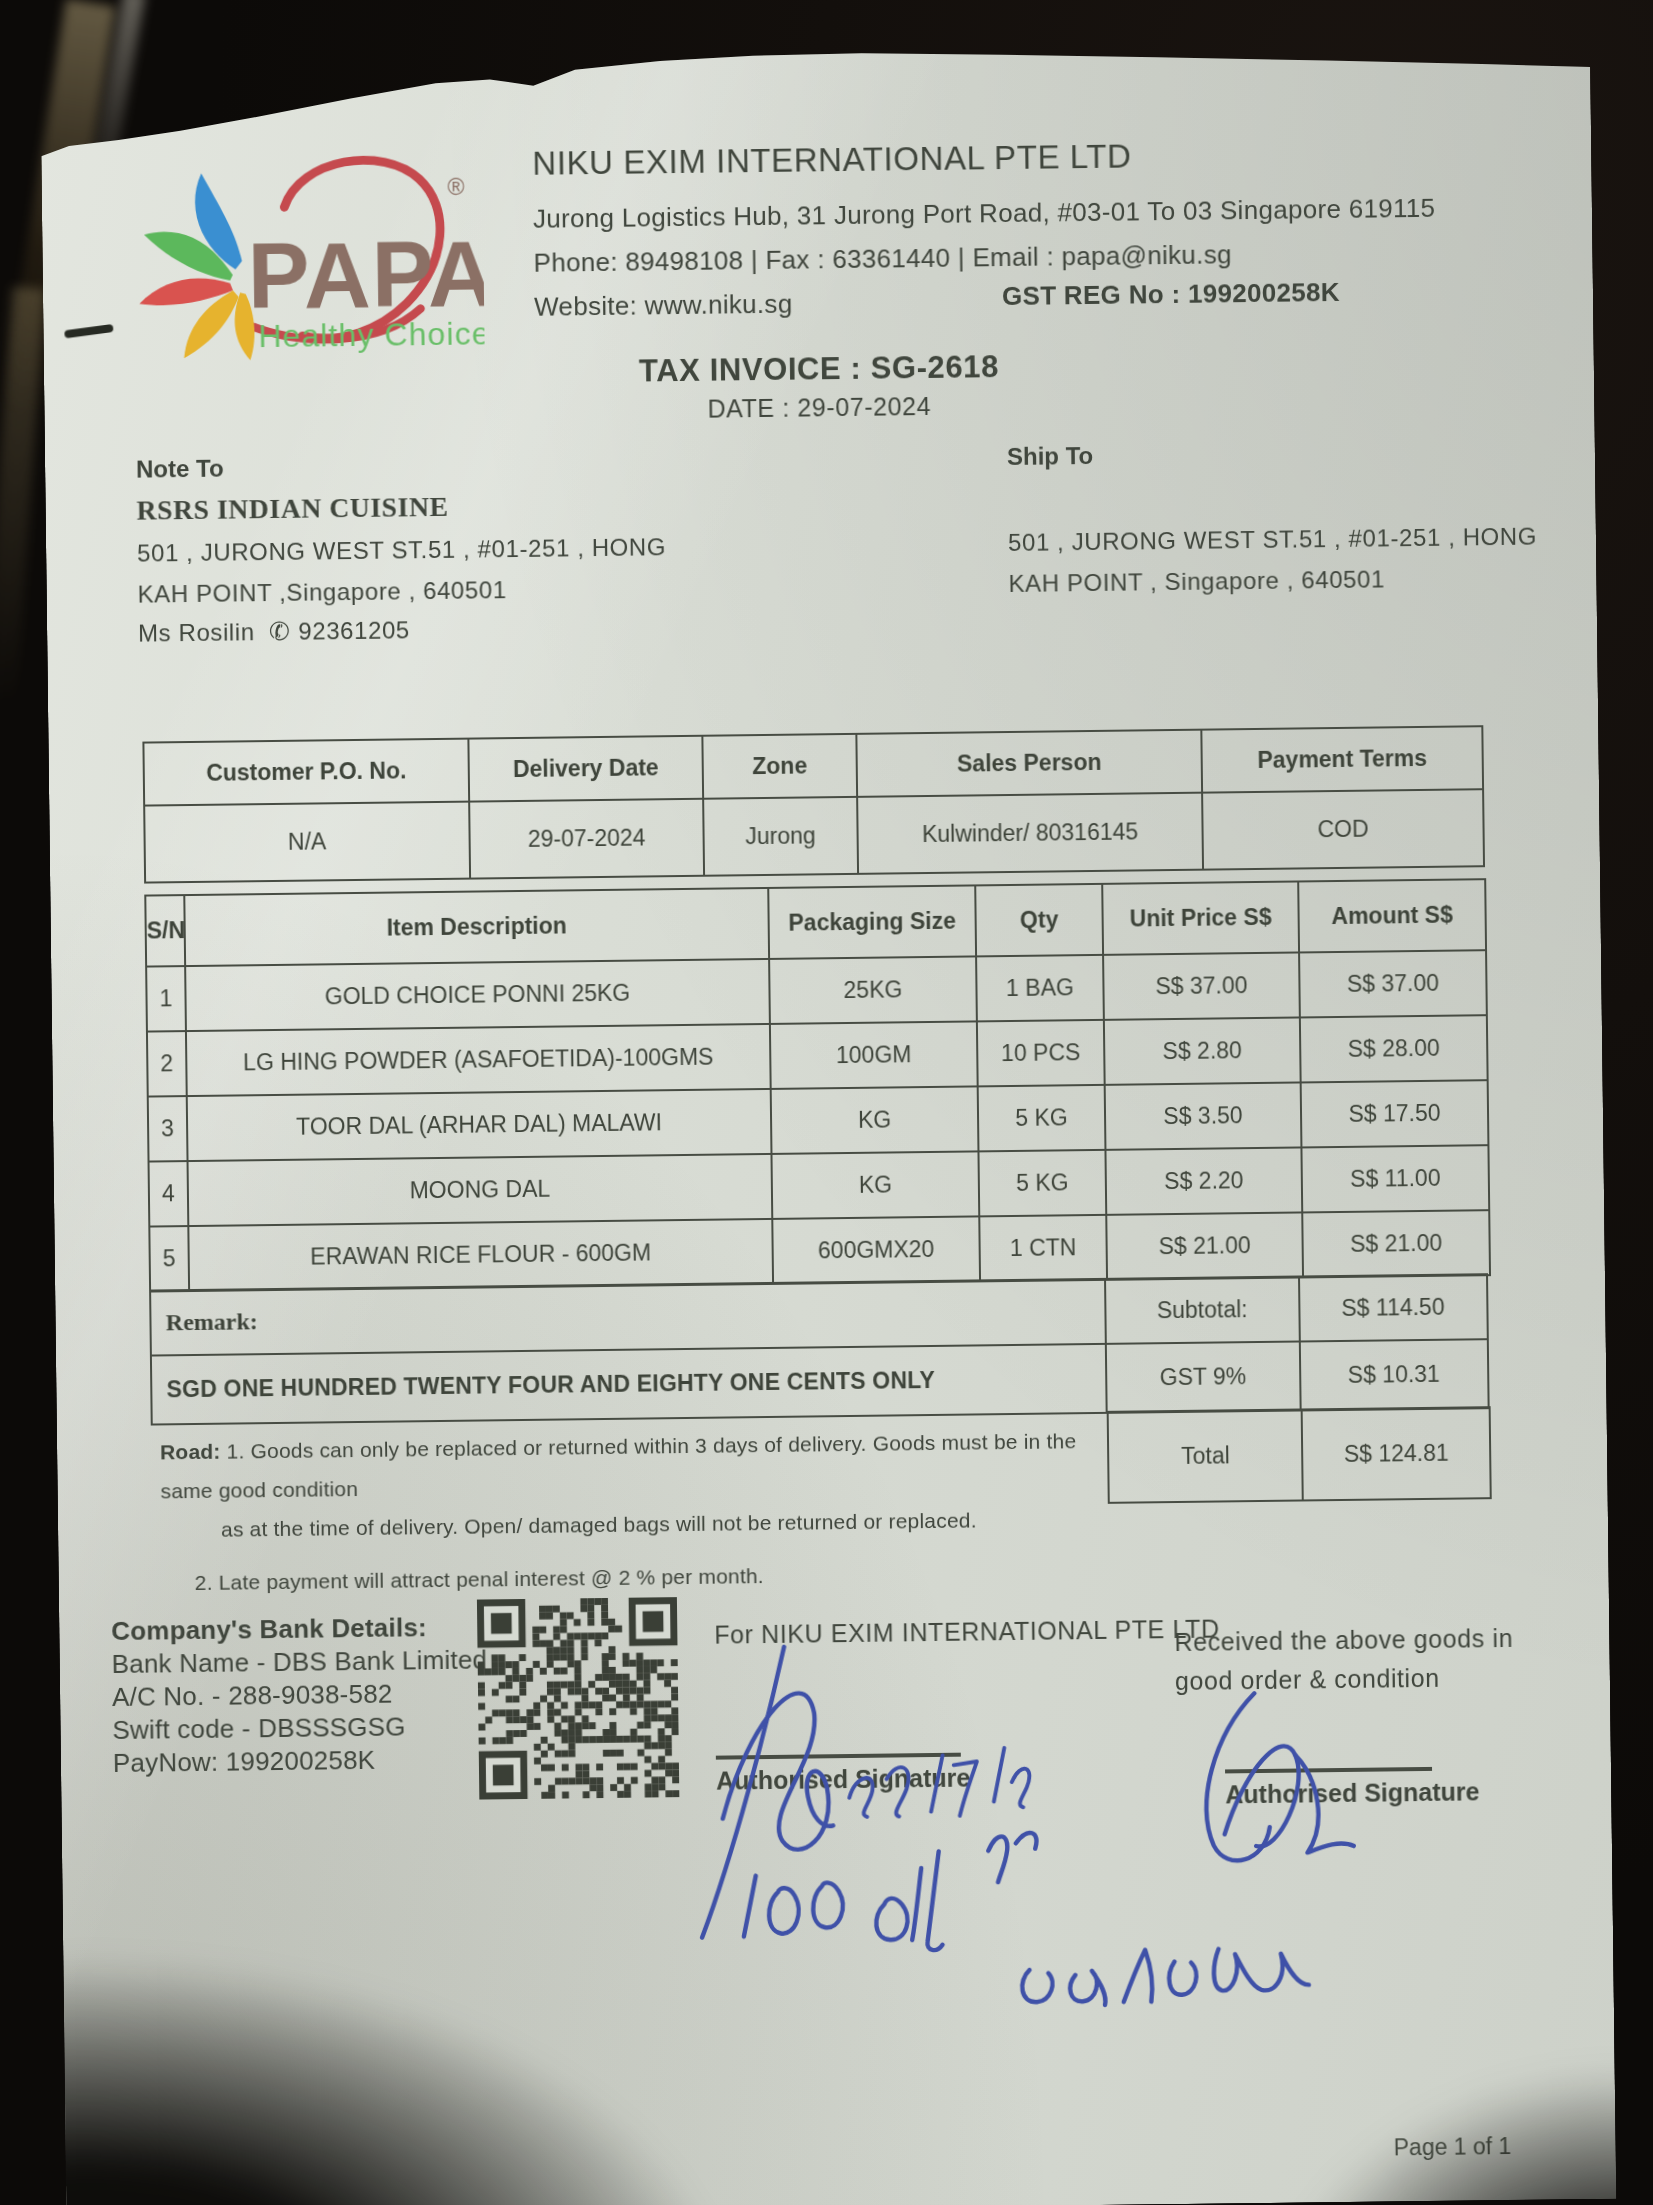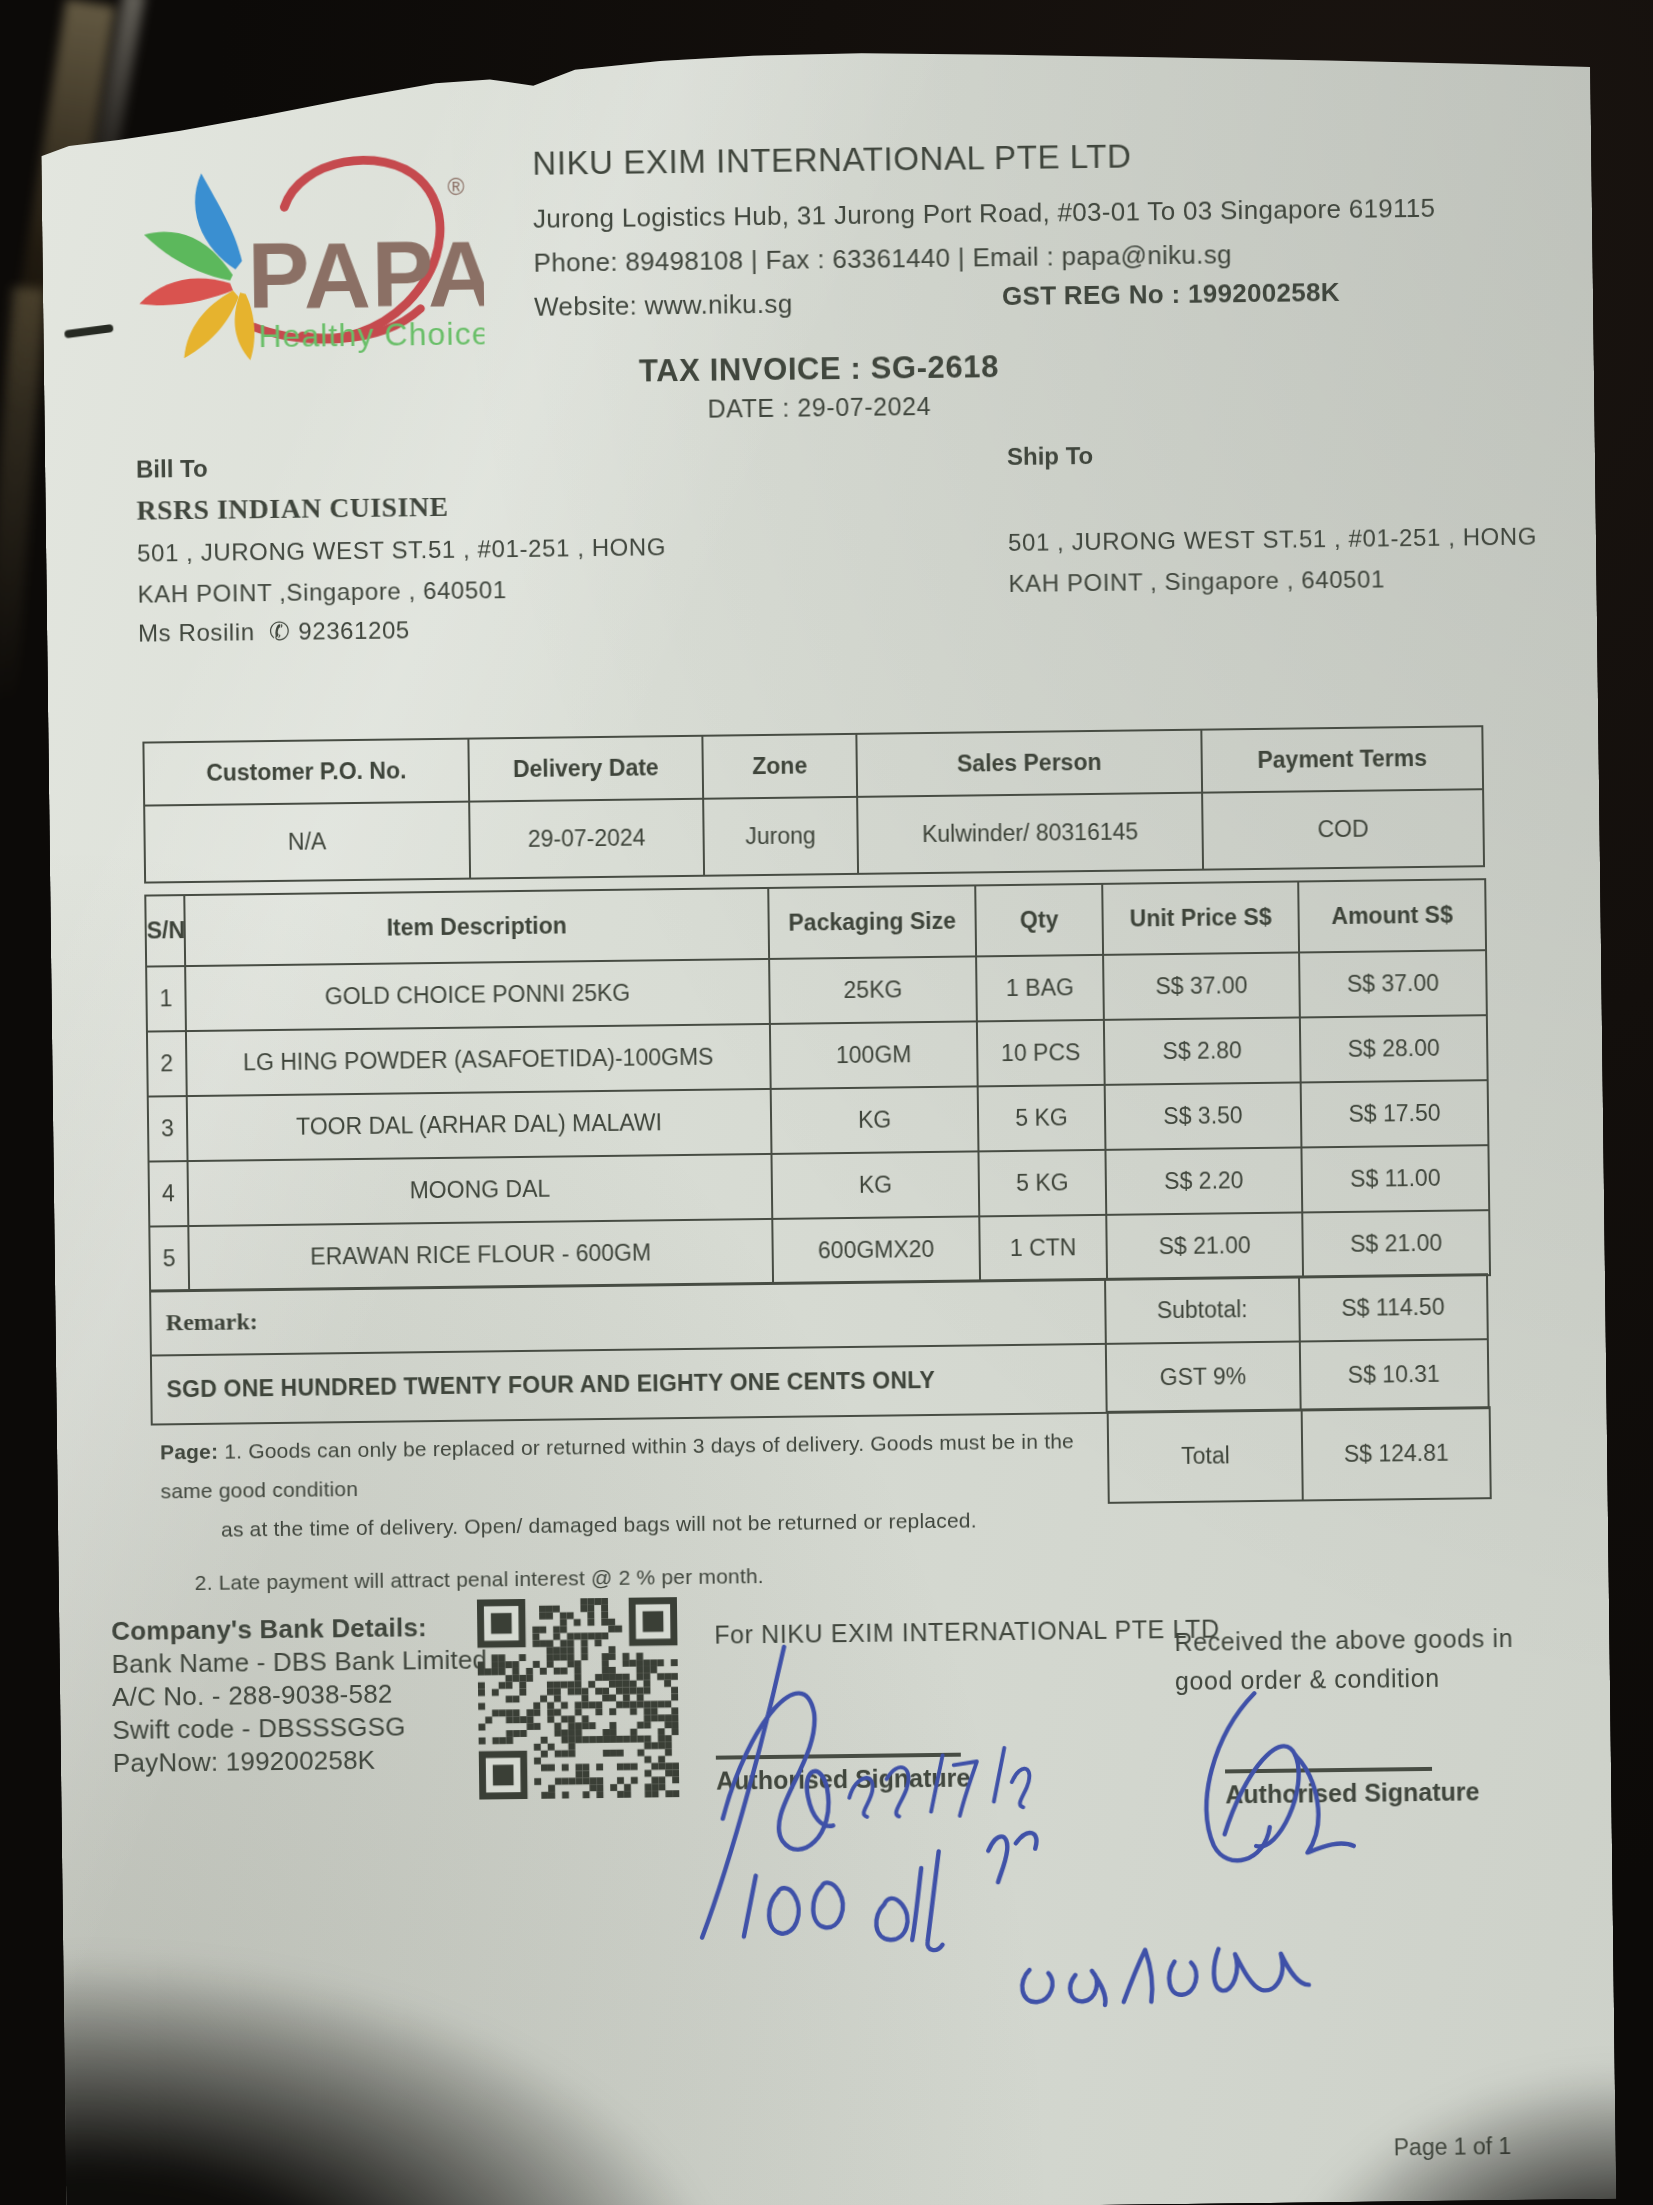--- a/index.html
+++ b/index.html
@@ -105,21 +105,21 @@
 
   <div class="abs company-name" style="left:491px;top:94px;">NIKU EXIM INTERNATIONAL PTE LTD</div>
   <div class="abs addr" style="left:491px;top:153px;">Jurong Logistics Hub, 31 Jurong Port Road, #03-01 To 03 Singapore 619115</div>
   <div class="abs addr" style="left:491px;top:197px;">Phone: 89498108 | Fax : 63361440 | Email : papa@niku.sg</div>
   <div class="abs addr" style="left:491px;top:241px;">Website: www.niku.sg</div>
   <div class="abs addr bold" style="left:959px;top:236px;">GST REG No : 199200258K</div>
 
   <div class="abs title" style="left:0;top:304px;width:1550px;text-align:center;">TAX INVOICE : SG-2618</div>
   <div class="abs dateline" style="left:0;top:346px;width:1550px;text-align:center;">DATE : 29-07-2024</div>
 
-  <div class="abs seclabel" style="left:91px;top:400px;">Bill To</div>
+  <div class="abs seclabel" style="left:91px;top:400px;">Note To</div>
   <div class="abs customer" style="left:91px;top:439px;">RSRS INDIAN CUISINE</div>
   <div class="abs addr2" style="left:91px;top:484px;">501 , JURONG WEST ST.51 , #01-251 , HONG</div>
   <div class="abs addr2" style="left:91px;top:525px;">KAH POINT ,Singapore , 640501</div>
   <div class="abs addr2" style="left:91px;top:563px;">
     <span>Ms Rosilin</span><span class="phone-ico">✆</span><span>92361205</span>
   </div>
 
   <div class="abs seclabel" style="left:962px;top:398px;">Ship To</div>
   <div class="abs addr2" style="left:962px;top:484px;">501 , JURONG WEST ST.51 , #01-251 , HONG</div>
   <div class="abs addr2" style="left:962px;top:525px;">KAH POINT , Singapore , 640501</div>
@@ -223,21 +223,21 @@
     <div class="sumcell center" style="width:190px;margin-left:-2.2px;">S$ 10.31</div>
   </div>
 
   <div class="sumrow" style="left:94px;top:1367px;height:93px;width:1340px;">
     <div class="sumcell noborder" style="width:957px;"></div>
     <div class="sumcell center" style="width:196px;">Total</div>
     <div class="sumcell center" style="width:190px;margin-left:-2.2px;">S$ 124.81</div>
   </div>
 
   <div class="abs note" style="left:103px;top:1378px;width:926px;">
-    <div><span class="bold">Page:</span>
+    <div><span class="bold">Road:</span>
       <span>1. Goods can only be replaced or returned within 3 days of delivery. Goods must be in the same good condition</span></div>
     <div style="padding-left:60px;">as at the time of delivery. Open/ damaged bags will not be returned or replaced.</div>
     <div style="padding-left:33px;margin-top:14.3px;">2. Late payment will attract penal interest @ 2 % per month.</div>
   </div>
 
   <div class="abs bank" style="left:52px;top:1559px;">
     <div class="bold">Company's Bank Details:</div>
     <div>Bank Name - DBS Bank Limited</div>
     <div>A/C No. - 288-9038-582</div>
     <div>Swift code - DBSSSGSG</div>

